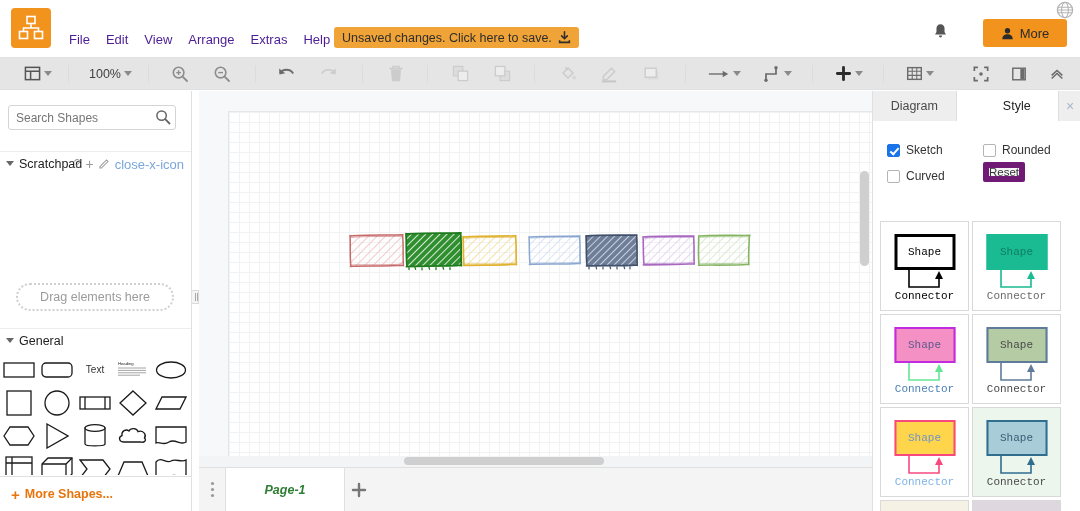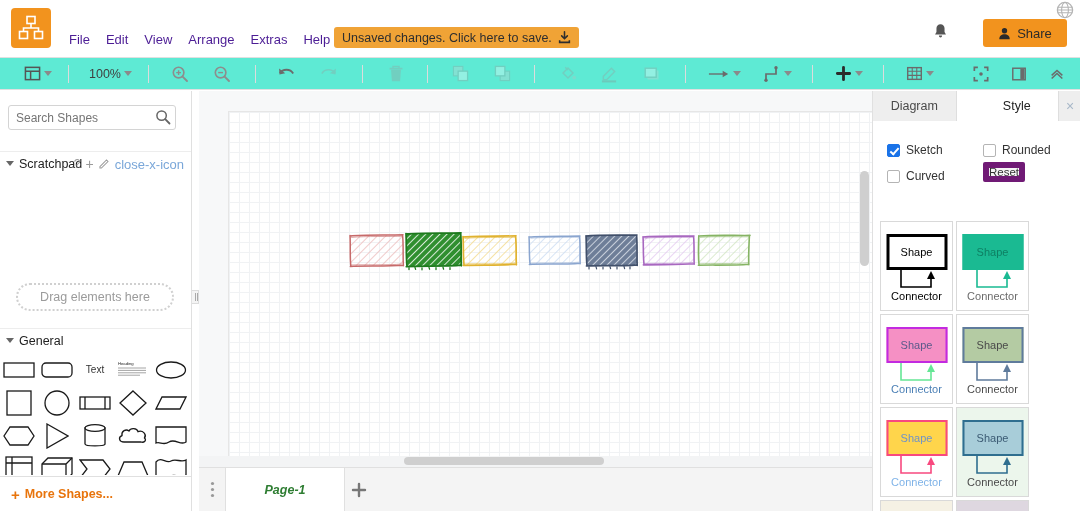--- a/index.html
+++ b/index.html
@@ -52,21 +52,21 @@
     gap: 6px; cursor: pointer;
   }
   .globe-btn {
     position: absolute; right: 4px; top: 1px; width: 20px; height: 20px;
     cursor: pointer; opacity: 0.55;
   }
 
   
   .toolbar {
     position: absolute; left: 0; top: 58px; width: 1080px; height: 32px;
-    background: #5eead4; border-bottom: 1px solid #e0e0e0;
+    background: #e5e5e5; border-bottom: 1px solid #e0e0e0;
     display: flex; align-items: center; gap: 8px;
   }
   .tb-btn {
     height: 26px; min-width: 26px; display: flex; align-items: center;
     justify-content: center; cursor: pointer; color: #707070; padding: 0 2px;
   }
   .tb-btn.dis { opacity: 0.33; }
   .tb-sep { width: 1px; height: 18px; background: #dcdcdc; margin: 0 6px; }
   .tb-caret {
     width: 0; height: 0; border-left: 4px solid transparent;
@@ -227,22 +227,22 @@
     border: 6px solid #701a75; border-radius: 2px; background: #f6f6f6;
     font-size: 11.5px; color: #333; cursor: pointer;
     display: flex; align-items: center; justify-content: center;
     font-family: "Liberation Sans", sans-serif;
   }
   .style-grid {
     position: absolute; left: 7px; top: 100px; width: 200px; bottom: 0;
     display: flex; flex-wrap: wrap; gap: 3px 3px; align-content: flex-start;
   }
   .style-card {
-    width: 73px; height: 90px; border: 1px solid #d9d9d9;
-    position: relative; cursor: pointer; overflow: hidden;
+    width: 89px; height: 90px; border: 1px solid #d9d9d9;
+    position: relative; cursor: pointer; overflow: hidden; font-family: Liberation Mono, monospace;
   }
   .sc-shape {
     position: absolute; left: 50%; transform: translateX(-50%); top: 12px;
     width: 61px; height: 36px; display: flex; align-items: center;
     justify-content: center; font-size: 11px;
   }
   .sc-conn-label {
     position: absolute; left: 50%; transform: translateX(-50%); bottom: 8px;
     font-size: 11px; white-space: nowrap;
   }
@@ -286,21 +286,21 @@
         <path d="M8 1.2 C5.4 1.2 3.7 3 3.7 5.6 L3.7 9.4 L2.2 12.2 L13.8 12.2 L12.3 9.4 L12.3 5.6 C12.3 3 10.6 1.2 8 1.2 Z" fill="#555"></path>
         <path d="M6.3 13.3 C6.3 14.5 7 15.4 8 15.4 C9 15.4 9.7 14.5 9.7 13.3 Z" fill="#555"></path>
       </svg>
     </div>
 
     <div class="share-btn">
       <svg width="13" height="13" viewBox="0 0 16 16">
         <circle cx="8" cy="4.6" r="3.3" fill="#2b2b2b"></circle>
         <path d="M1.6 15 C1.6 10.8 4.4 9 8 9 C11.6 9 14.4 10.8 14.4 15 Z" fill="#2b2b2b"></path>
       </svg>
-      <span>Share</span>
+      <span>More</span>
     </div>
 
     <div class="globe-btn">
       <svg width="18" height="18" viewBox="0 0 18 18">
         <circle cx="9" cy="9" r="7.6" fill="none" stroke="#777" stroke-width="1.3"></circle>
         <ellipse cx="9" cy="9" rx="3.4" ry="7.6" fill="none" stroke="#777" stroke-width="1.1"></ellipse>
         <path d="M1.6 6.3 L16.4 6.3 M1.6 11.7 L16.4 11.7 M1.4 9 L16.6 9" stroke="#777" stroke-width="1.1" fill="none"></path>
       </svg>
     </div>
   </div>

